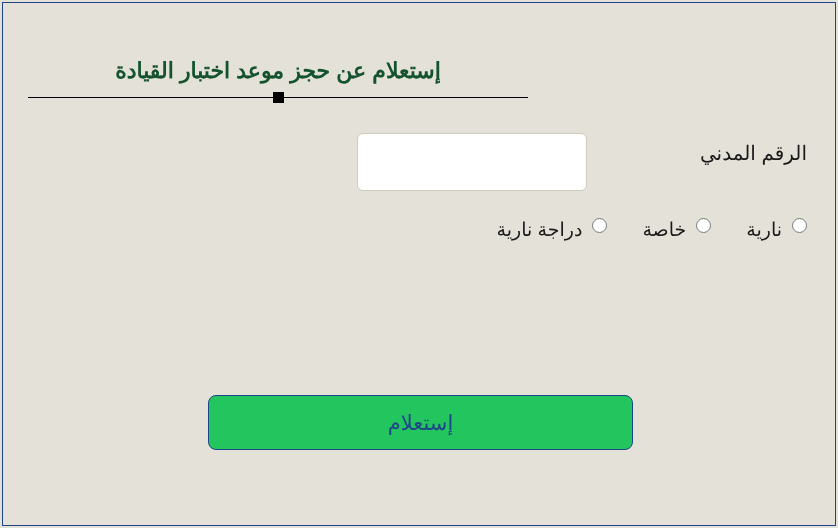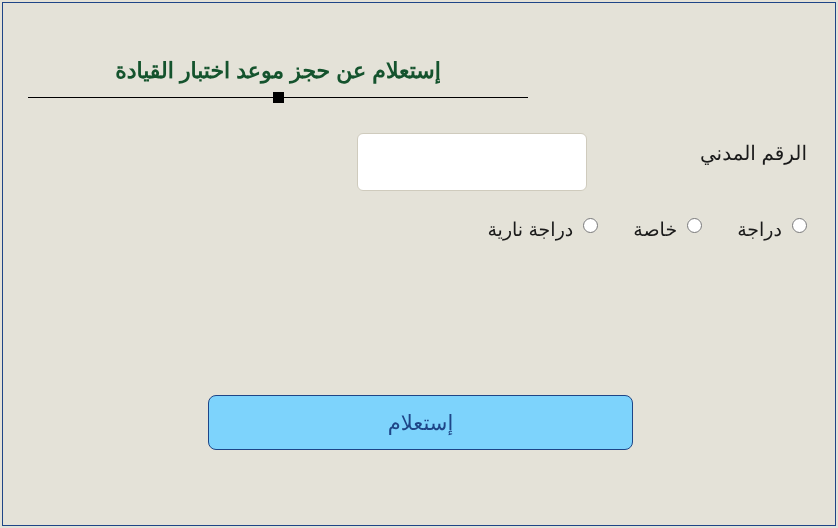--- a/index.html
+++ b/index.html
@@ -111,21 +111,21 @@
     accent-color: #555;
   }
   .submit-btn {
     position: absolute;
     left: 205px;
     top: 392px;
     width: 425px;
     height: 55px;
     border: 1px solid #1e4587;
     border-radius: 8px;
-    background: #7dd3fc;
+    background: #22c55e;
     color: #1e4587;
     font-size: 21px;
     font-weight: 500;
     cursor: pointer;
     font-family: inherit;
   }
 </style>
 </head>
 <body>
 
@@ -142,21 +142,21 @@
     <div class="field-control">
       <input type="text" class="text-input" value="" style="">
     </div>
   </div>
 
   <div class="field-row row-license">
     <div class="field-control">
       <div class="radio-line">
         <label class="radio-item">
           <input type="radio" name="lic" style="">
-          <span>دراجة</span>
+          <span>نارية</span>
         </label>
         <label class="radio-item">
           <input type="radio" name="lic" style="">
           <span>خاصة</span>
         </label>
         <label class="radio-item">
           <input type="radio" name="lic" style="">
           <span>دراجة نارية</span>
         </label>
       </div>

